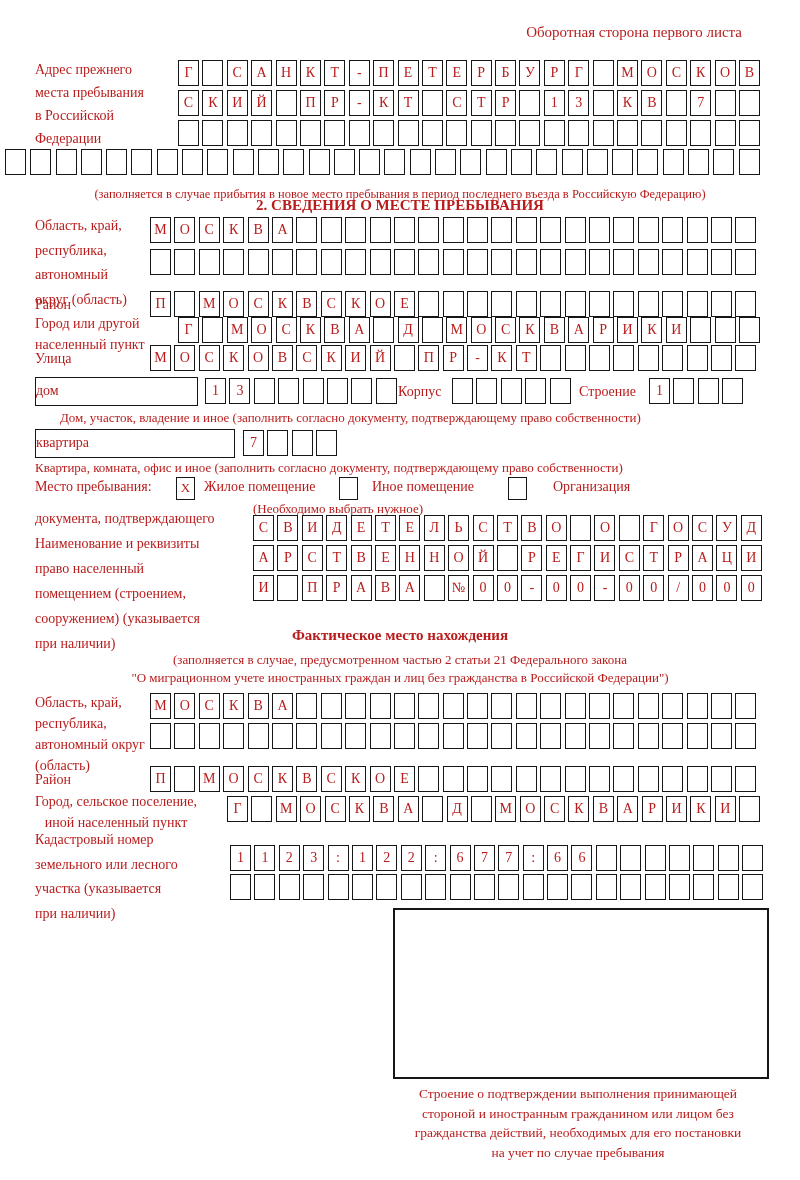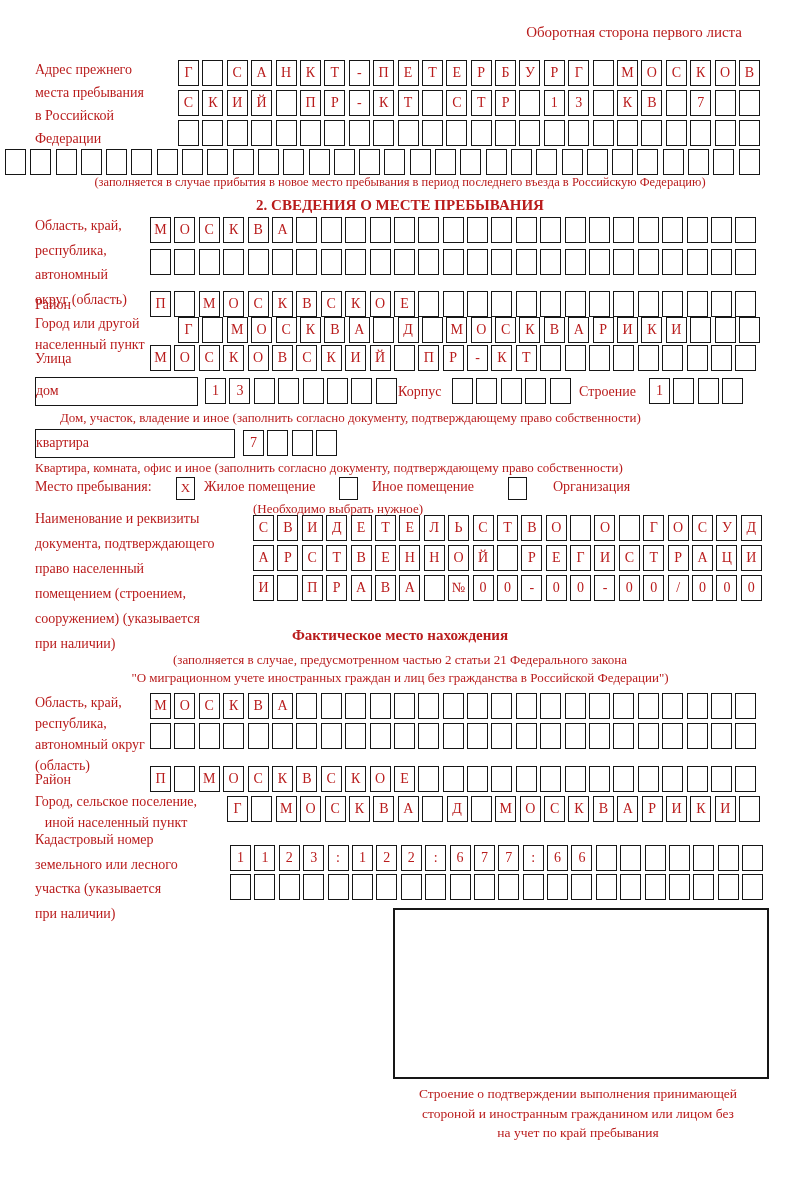--- a/index.html
+++ b/index.html
@@ -37,21 +37,21 @@
   <div class="lbl" style="left:35px;top:58px;">
       <div class="lbl-line">Адрес прежнего</div>
       <div class="lbl-line">места пребывания</div>
       <div class="lbl-line">в Российской</div>
       <div class="lbl-line">Федерации</div>
     </div>
   <div class="row" style="left:178px;top:60px;"><span class="cell">Г</span><span class="cell"></span><span class="cell">С</span><span class="cell">А</span><span class="cell">Н</span><span class="cell">К</span><span class="cell">Т</span><span class="cell">-</span><span class="cell">П</span><span class="cell">Е</span><span class="cell">Т</span><span class="cell">Е</span><span class="cell">Р</span><span class="cell">Б</span><span class="cell">У</span><span class="cell">Р</span><span class="cell">Г</span><span class="cell"></span><span class="cell">М</span><span class="cell">О</span><span class="cell">С</span><span class="cell">К</span><span class="cell">О</span><span class="cell">В</span></div>
   <div class="row" style="left:178px;top:90px;"><span class="cell">С</span><span class="cell">К</span><span class="cell">И</span><span class="cell">Й</span><span class="cell"></span><span class="cell">П</span><span class="cell">Р</span><span class="cell">-</span><span class="cell">К</span><span class="cell">Т</span><span class="cell"></span><span class="cell">С</span><span class="cell">Т</span><span class="cell">Р</span><span class="cell"></span><span class="cell">1</span><span class="cell">3</span><span class="cell"></span><span class="cell">К</span><span class="cell">В</span><span class="cell"></span><span class="cell">7</span><span class="cell"></span><span class="cell"></span></div>
   <div class="row" style="left:178px;top:120px;"><span class="cell"></span><span class="cell"></span><span class="cell"></span><span class="cell"></span><span class="cell"></span><span class="cell"></span><span class="cell"></span><span class="cell"></span><span class="cell"></span><span class="cell"></span><span class="cell"></span><span class="cell"></span><span class="cell"></span><span class="cell"></span><span class="cell"></span><span class="cell"></span><span class="cell"></span><span class="cell"></span><span class="cell"></span><span class="cell"></span><span class="cell"></span><span class="cell"></span><span class="cell"></span><span class="cell"></span></div>
   <div class="row row-wide" style="left:5px;top:149px;"><span class="cell"></span><span class="cell"></span><span class="cell"></span><span class="cell"></span><span class="cell"></span><span class="cell"></span><span class="cell"></span><span class="cell"></span><span class="cell"></span><span class="cell"></span><span class="cell"></span><span class="cell"></span><span class="cell"></span><span class="cell"></span><span class="cell"></span><span class="cell"></span><span class="cell"></span><span class="cell"></span><span class="cell"></span><span class="cell"></span><span class="cell"></span><span class="cell"></span><span class="cell"></span><span class="cell"></span><span class="cell"></span><span class="cell"></span><span class="cell"></span><span class="cell"></span><span class="cell"></span><span class="cell"></span></div>
-  <div class="cap center" style="top:175px;font-size:12.5px;">(заполняется в случае прибытия в новое место пребывания в период последнего въезда в Российскую Федерацию)</div>
+  <div class="cap center" style="top:187px;font-size:12.5px;">(заполняется в случае прибытия в новое место пребывания в период последнего въезда в Российскую Федерацию)</div>
 
   <div class="titl center" style="top:197px;">2. СВЕДЕНИЯ О МЕСТЕ ПРЕБЫВАНИЯ</div>
 
   <div class="lbl" style="left:35px;top:214px;line-height:24.5px;">
       <div class="lbl-line">Область, край,</div>
       <div class="lbl-line">республика,</div>
       <div class="lbl-line">автономный</div>
       <div class="lbl-line">округ (область)</div>
     </div>
   <div class="row" style="left:150px;top:217px;"><span class="cell">М</span><span class="cell">О</span><span class="cell">С</span><span class="cell">К</span><span class="cell">В</span><span class="cell">А</span><span class="cell"></span><span class="cell"></span><span class="cell"></span><span class="cell"></span><span class="cell"></span><span class="cell"></span><span class="cell"></span><span class="cell"></span><span class="cell"></span><span class="cell"></span><span class="cell"></span><span class="cell"></span><span class="cell"></span><span class="cell"></span><span class="cell"></span><span class="cell"></span><span class="cell"></span><span class="cell"></span><span class="cell"></span></div>
@@ -86,22 +86,22 @@
   </div>
   <span class="cb abs" style="left:176px;top:477px;">X</span>
   <span class="abs opt-lbl" style="left:204px;top:479px;">Жилое помещение</span>
   <span class="cb abs" style="left:339px;top:477px;"></span>
   <span class="abs opt-lbl" style="left:372px;top:479px;">Иное помещение</span>
   <span class="cb abs" style="left:508px;top:477px;"></span>
   <span class="abs opt-lbl" style="left:553px;top:479px;">Организация</span>
   <div class="cap" style="left:178px;top:501px;width:320px;text-align:center;">(Необходимо выбрать нужное)</div>
 
   <div class="lbl" style="left:35px;top:506px;line-height:25px;">
+      <div class="lbl-line">документа, подтверждающего</div>
       <div class="lbl-line">Наименование и реквизиты</div>
-      <div class="lbl-line">документа, подтверждающего</div>
       <div class="lbl-line">право населенный</div>
       <div class="lbl-line">помещением (строением,</div>
       <div class="lbl-line">сооружением) (указывается</div>
       <div class="lbl-line">при наличии)</div>
     </div>
   <div class="row" style="left:253px;top:515px;"><span class="cell">С</span><span class="cell">В</span><span class="cell">И</span><span class="cell">Д</span><span class="cell">Е</span><span class="cell">Т</span><span class="cell">Е</span><span class="cell">Л</span><span class="cell">Ь</span><span class="cell">С</span><span class="cell">Т</span><span class="cell">В</span><span class="cell">О</span><span class="cell"></span><span class="cell">О</span><span class="cell"></span><span class="cell">Г</span><span class="cell">О</span><span class="cell">С</span><span class="cell">У</span><span class="cell">Д</span></div>
   <div class="row" style="left:253px;top:545px;"><span class="cell">А</span><span class="cell">Р</span><span class="cell">С</span><span class="cell">Т</span><span class="cell">В</span><span class="cell">Е</span><span class="cell">Н</span><span class="cell">Н</span><span class="cell">О</span><span class="cell">Й</span><span class="cell"></span><span class="cell">Р</span><span class="cell">Е</span><span class="cell">Г</span><span class="cell">И</span><span class="cell">С</span><span class="cell">Т</span><span class="cell">Р</span><span class="cell">А</span><span class="cell">Ц</span><span class="cell">И</span></div>
   <div class="row" style="left:253px;top:575px;"><span class="cell">И</span><span class="cell"></span><span class="cell">П</span><span class="cell">Р</span><span class="cell">А</span><span class="cell">В</span><span class="cell">А</span><span class="cell"></span><span class="cell">№</span><span class="cell">0</span><span class="cell">0</span><span class="cell">-</span><span class="cell">0</span><span class="cell">0</span><span class="cell">-</span><span class="cell">0</span><span class="cell">0</span><span class="cell">/</span><span class="cell">0</span><span class="cell">0</span><span class="cell">0</span></div>
 
   <div class="titl center" style="top:627px;">Фактическое место нахождения</div>
@@ -132,16 +132,17 @@
       <div class="lbl-line">участка (указывается</div>
       <div class="lbl-line">при наличии)</div>
     </div>
   <div class="row" style="left:230px;top:845px;"><span class="cell">1</span><span class="cell">1</span><span class="cell">2</span><span class="cell">3</span><span class="cell">:</span><span class="cell">1</span><span class="cell">2</span><span class="cell">2</span><span class="cell">:</span><span class="cell">6</span><span class="cell">7</span><span class="cell">7</span><span class="cell">:</span><span class="cell">6</span><span class="cell">6</span><span class="cell"></span><span class="cell"></span><span class="cell"></span><span class="cell"></span><span class="cell"></span><span class="cell"></span><span class="cell"></span></div>
   <div class="row" style="left:230px;top:874px;"><span class="cell"></span><span class="cell"></span><span class="cell"></span><span class="cell"></span><span class="cell"></span><span class="cell"></span><span class="cell"></span><span class="cell"></span><span class="cell"></span><span class="cell"></span><span class="cell"></span><span class="cell"></span><span class="cell"></span><span class="cell"></span><span class="cell"></span><span class="cell"></span><span class="cell"></span><span class="cell"></span><span class="cell"></span><span class="cell"></span><span class="cell"></span><span class="cell"></span></div>
 
   <div class="stamp-box" style="left:393px;top:908px;width:372px;height:167px;"></div>
   <div class="abs" style="left:368px;top:1084px;width:420px;text-align:center;font-size:13.5px;line-height:19.5px;">
       <div class="lbl-line">Строение о подтверждении выполнения принимающей</div>
       <div class="lbl-line">стороной и иностранным гражданином или лицом без</div>
-      <div class="lbl-line">на учет по край пребывания</div>
+      <div class="lbl-line">гражданства действий, необходимых для его постановки</div>
+      <div class="lbl-line">на учет по случае пребывания</div>
     </div>
 
 </div>
 
 </body></html>

